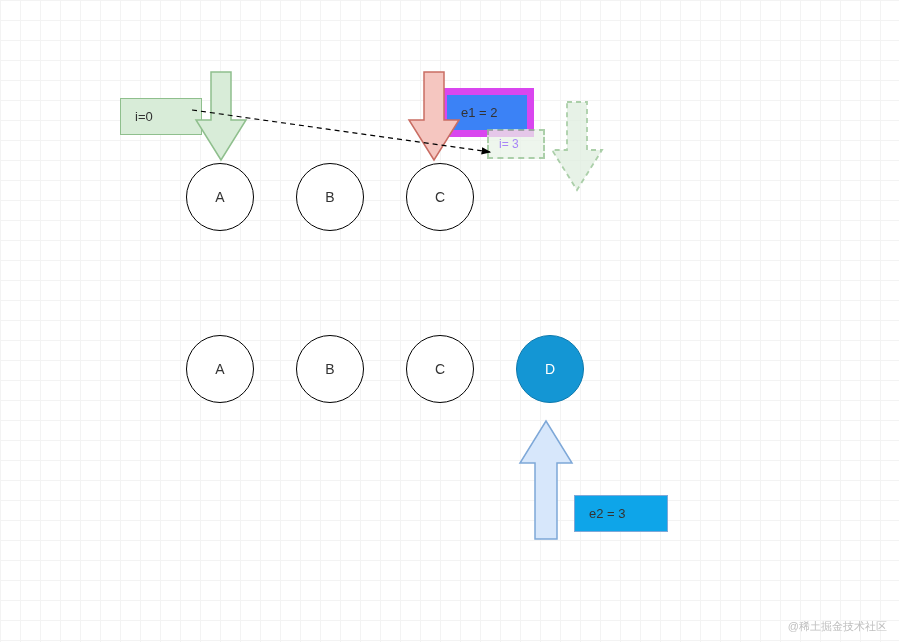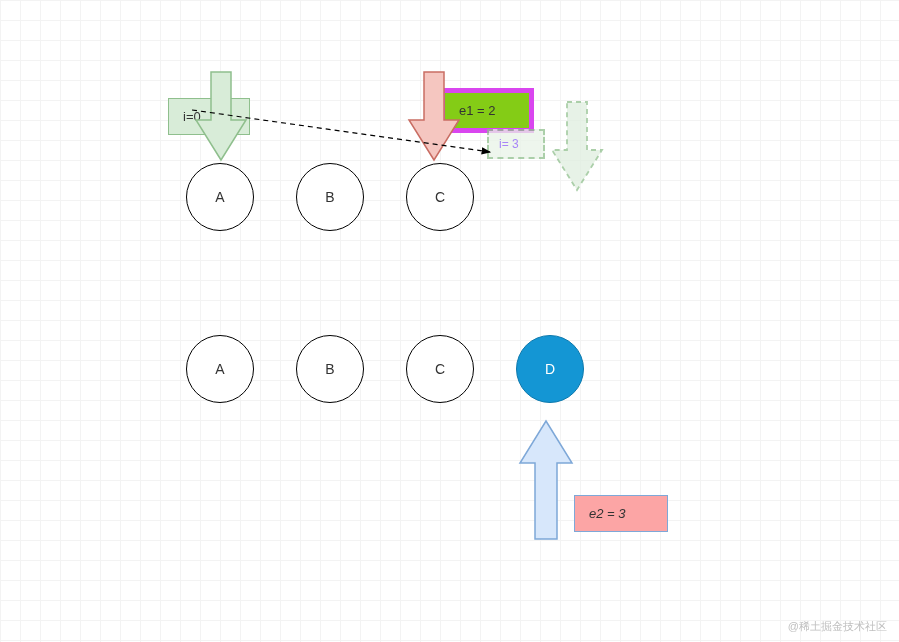--- a/index.html
+++ b/index.html
@@ -37,22 +37,22 @@
     color: #fff;
   }
   .label-box {
     position: absolute;
     padding: 10px 14px;
     font-size: 13px;
     color: #333;
     text-align: left;
   }
   .green-box { background: #d8ecd8; border: 1px solid #8fbf8d; }
-  .red-box   { background: #84cc16; border: 5px solid #d946ef; }
-  .blue-box  { background: #fca5a5; border: 1px solid #7ea8d8; font-style: italic; }
+  .red-box   { background: #3b82f6; border: 7px solid #d946ef; }
+  .blue-box  { background: #0ea5e9; border: 1px solid #7ea8d8; }
   .dashed-box {
     position: absolute;
     background: #e9f3e7;
     border: 2px dashed #8fbf8d;
     opacity: 0.75;
     padding: 6px 10px;
     font-size: 12px;
     color: #8b5cf6;
   }
   .watermark {
@@ -60,21 +60,21 @@
     right: 12px;
     bottom: 8px;
     font-size: 11px;
     color: #bfbfbf;
   }
   svg.arrow { position: absolute; overflow: visible; }
 </style>
 </head>
 <body>
 
-<div class="label-box green-box" style="left:120px; top:98px; width:82px;margin-left:48px;">i=0</div>
+<div class="label-box green-box" style="left:120px; top:98px; width:82px;">i=0</div>
 
 <svg class="arrow" style="left:196px; top:72px;" width="50" height="88">
   <polygon points="15,0 35,0 35,48 50,48 25,88 0,48 15,48" fill="#d8ecd8" stroke="#8fbf8d" stroke-width="1.5"></polygon>
 </svg>
 
 <div class="label-box red-box" style="left:440px; top:88px; width:94px;">e1 = 2</div>
 
 <svg class="arrow" style="left:409px; top:72px;" width="50" height="88">
   <polygon points="15,0 35,0 35,48 50,48 25,88 0,48 15,48" fill="#f5c6c0" stroke="#c96d63" stroke-width="1.5"></polygon>
 </svg>

